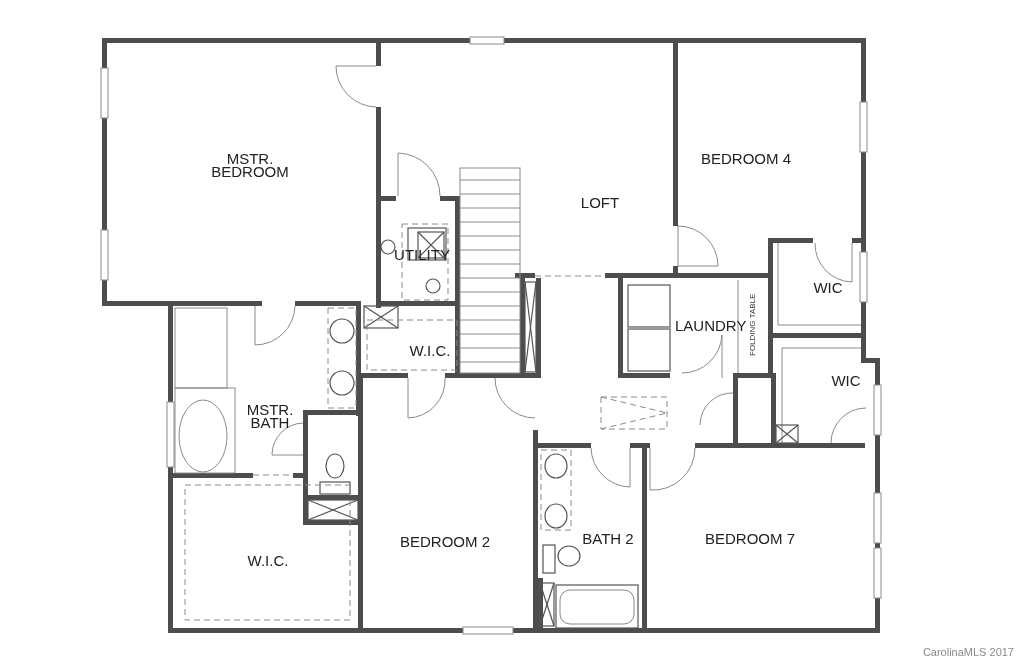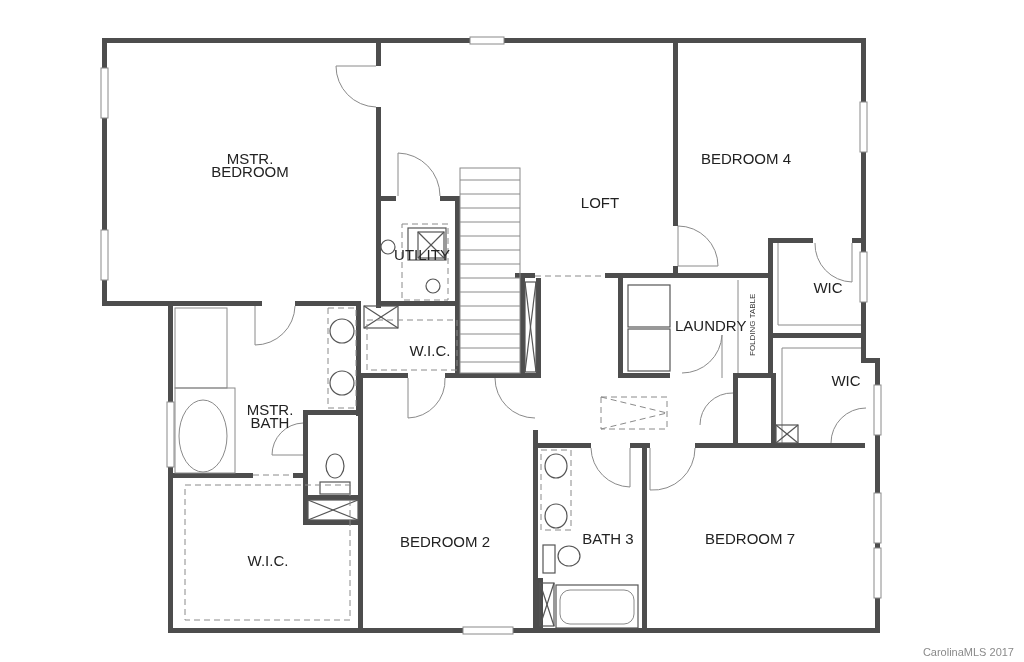--- a/index.html
+++ b/index.html
@@ -195,16 +195,16 @@
 <div class="lbl" style="left:392px;top:208px;width:60px;margin-top:40px;">UTILITY</div>
 <div class="lbl" style="left:405px;top:344px;width:50px;">W.I.C.</div>
 <div class="lbl" style="left:675px;top:288px;width:70px;margin-top:31px;">LAUNDRY</div>
 <div class="vlbl" style="left:748px;top:356px;">FOLDING TABLE</div>
 <div class="lbl" style="left:808px;top:281px;width:40px;">WIC</div>
 <div class="lbl" style="left:826px;top:374px;width:40px;">WIC</div>
 <div class="lbl" style="left:240px;top:403px;width:60px;white-space:pre;">MSTR.
 BATH</div>
 <div class="lbl" style="left:238px;top:554px;width:60px;">W.I.C.</div>
 <div class="lbl" style="left:395px;top:499px;width:100px;margin-top:36px;">BEDROOM 2</div>
-<div class="lbl" style="left:580px;top:532px;width:56px;">BATH 3</div>
+<div class="lbl" style="left:580px;top:532px;width:56px;">BATH 2</div>
 <div class="lbl" style="left:700px;top:532px;width:100px;">BEDROOM 7</div>
 
 <div class="credit">CarolinaMLS 2017</div>
 
 </body></html>

